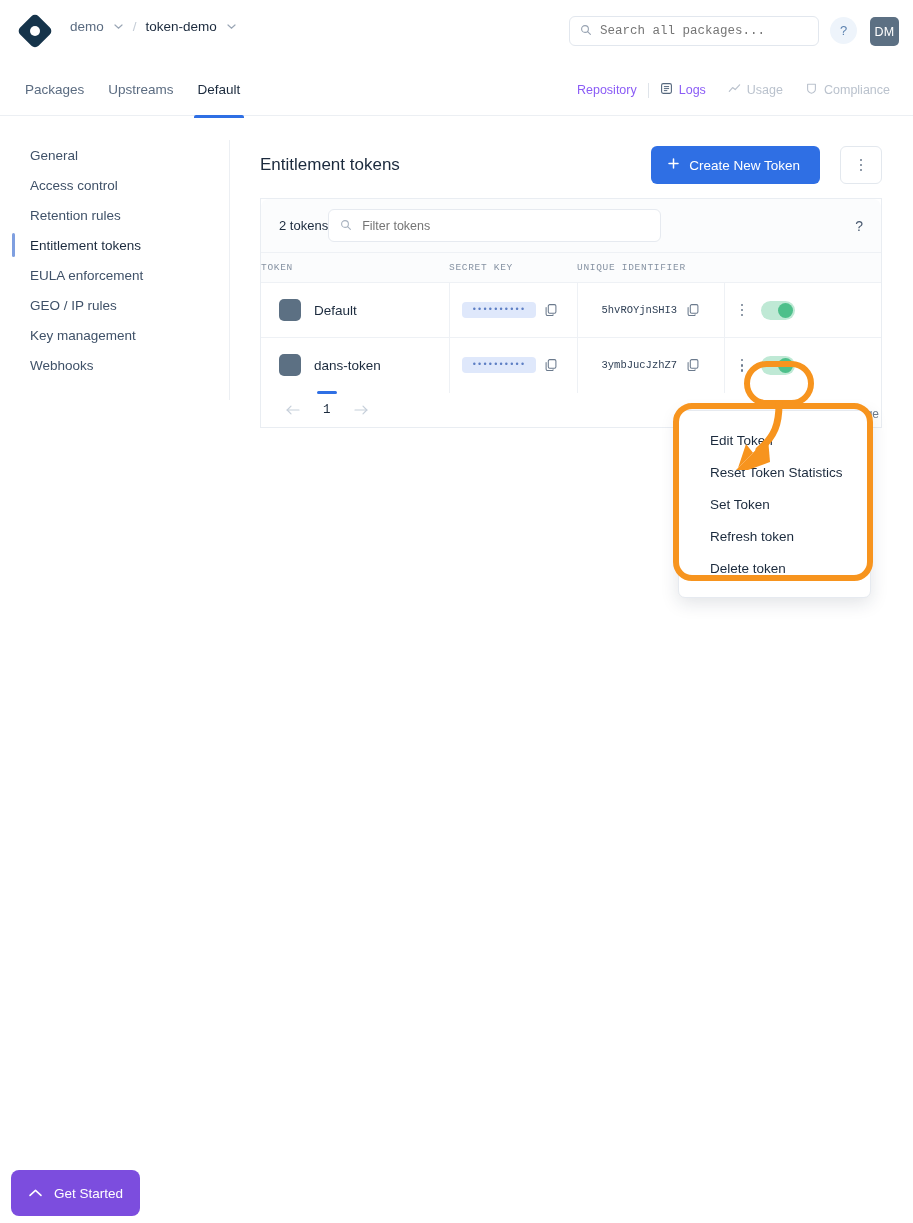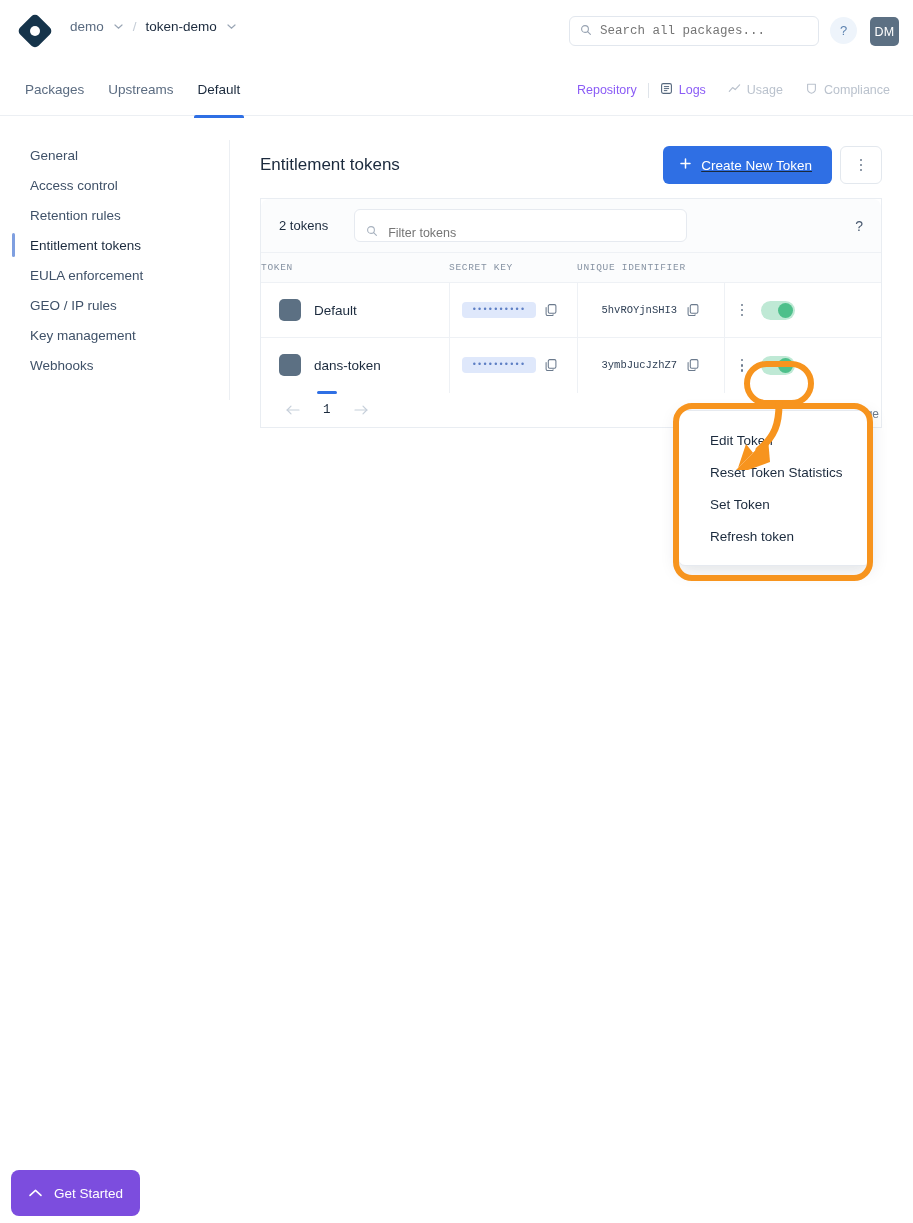--- a/index.html
+++ b/index.html
@@ -96,21 +96,21 @@
     background:#7f9fe0; border-radius:2px;
   }
   .side-divider {
     position:absolute; left:229px; top:140px; width:1px; height:260px; background:#eceff3;
   }
 
   
   .main { position:absolute; left:260px; top:140px; width:622px; }
   .main-head { display:flex; align-items:center; justify-content:space-between; height:50px; }
   .page-title { font-size:17px; color:#1b2a3d; }
-  .head-actions { display:flex; align-items:flex-end; gap:8px;text-decoration:underline; }
+  .head-actions { display:flex; align-items:flex-end; gap:20px; }
   .btn-primary {
     background:#2f6fe4; color:#fff; border:none; border-radius:6px;
     height:38px; padding:0 20px 0 16px; font-size:13.5px;
     font-family:"Liberation Sans", sans-serif;
     display:flex; align-items:center; gap:9px; cursor:pointer;
   }
   .btn-kebab {
     width:42px; height:38px; border:1px solid #e3e8ee; border-radius:6px;
     background:#fff; display:flex; align-items:center; justify-content:center; cursor:pointer;
   }
@@ -120,23 +120,23 @@
   
   .card {
     margin-top:8px; border:1px solid #e9edf2; border-radius:0; background:#fff; overflow:visible;
   }
   .card-toolbar {
     height:53px; display:flex; align-items:center; padding:0 18px;
     background:#fbfcfd; border-radius:8px 8px 0 0;
   }
   .token-count { font-size:13px; color:#1b2a3d; }
   .filter-box {
-    margin-left:26px; width:333px; height:33px; background:#fff;
+    width:333px; height:33px; background:#fff;
     border:1px solid #e6eaf0; border-radius:6px;
-    display:flex; align-items:flex-end; padding:0 11px;
+    display:flex; align-items:center; padding:0 11px;
   }
   .filter-input {
     border:none; outline:none; background:transparent; margin-left:8px;
     font-family:"Liberation Sans", sans-serif; font-size:12.5px; color:#97a2b1; width:270px;
   }
   .toolbar-help { margin-left:auto; font-size:14px; color:#4a5a70; cursor:pointer; }
 
   table.tokens { width:100%; border-collapse:collapse; table-layout:fixed; }
   table.tokens th {
     text-align:left; font-family:"Liberation Mono", monospace;
@@ -481,20 +481,21 @@
             </svg>
         </span>
         <span class="per-page">per page</span>
       </div>
 
       <div class="dropdown">
         <div class="menu-item">Edit Token</div>
         <div class="menu-item">Reset Token Statistics</div>
         <div class="menu-item">Set Token</div>
         <div class="menu-item">Refresh token</div>
+        <div class="menu-item">Delete token</div>
       </div>
 
     </div>
   </div>
 
   <svg class="annot" viewBox="0 0 913 1223" xmlns="http://www.w3.org/2000/svg">
 
     <rect x="747" y="364" width="64" height="39" rx="19.5" fill="none" stroke="#F7941E" stroke-width="6"></rect>
 
     <rect x="676" y="406" width="194" height="172" rx="16" fill="none" stroke="#F7941E" stroke-width="6"></rect>

